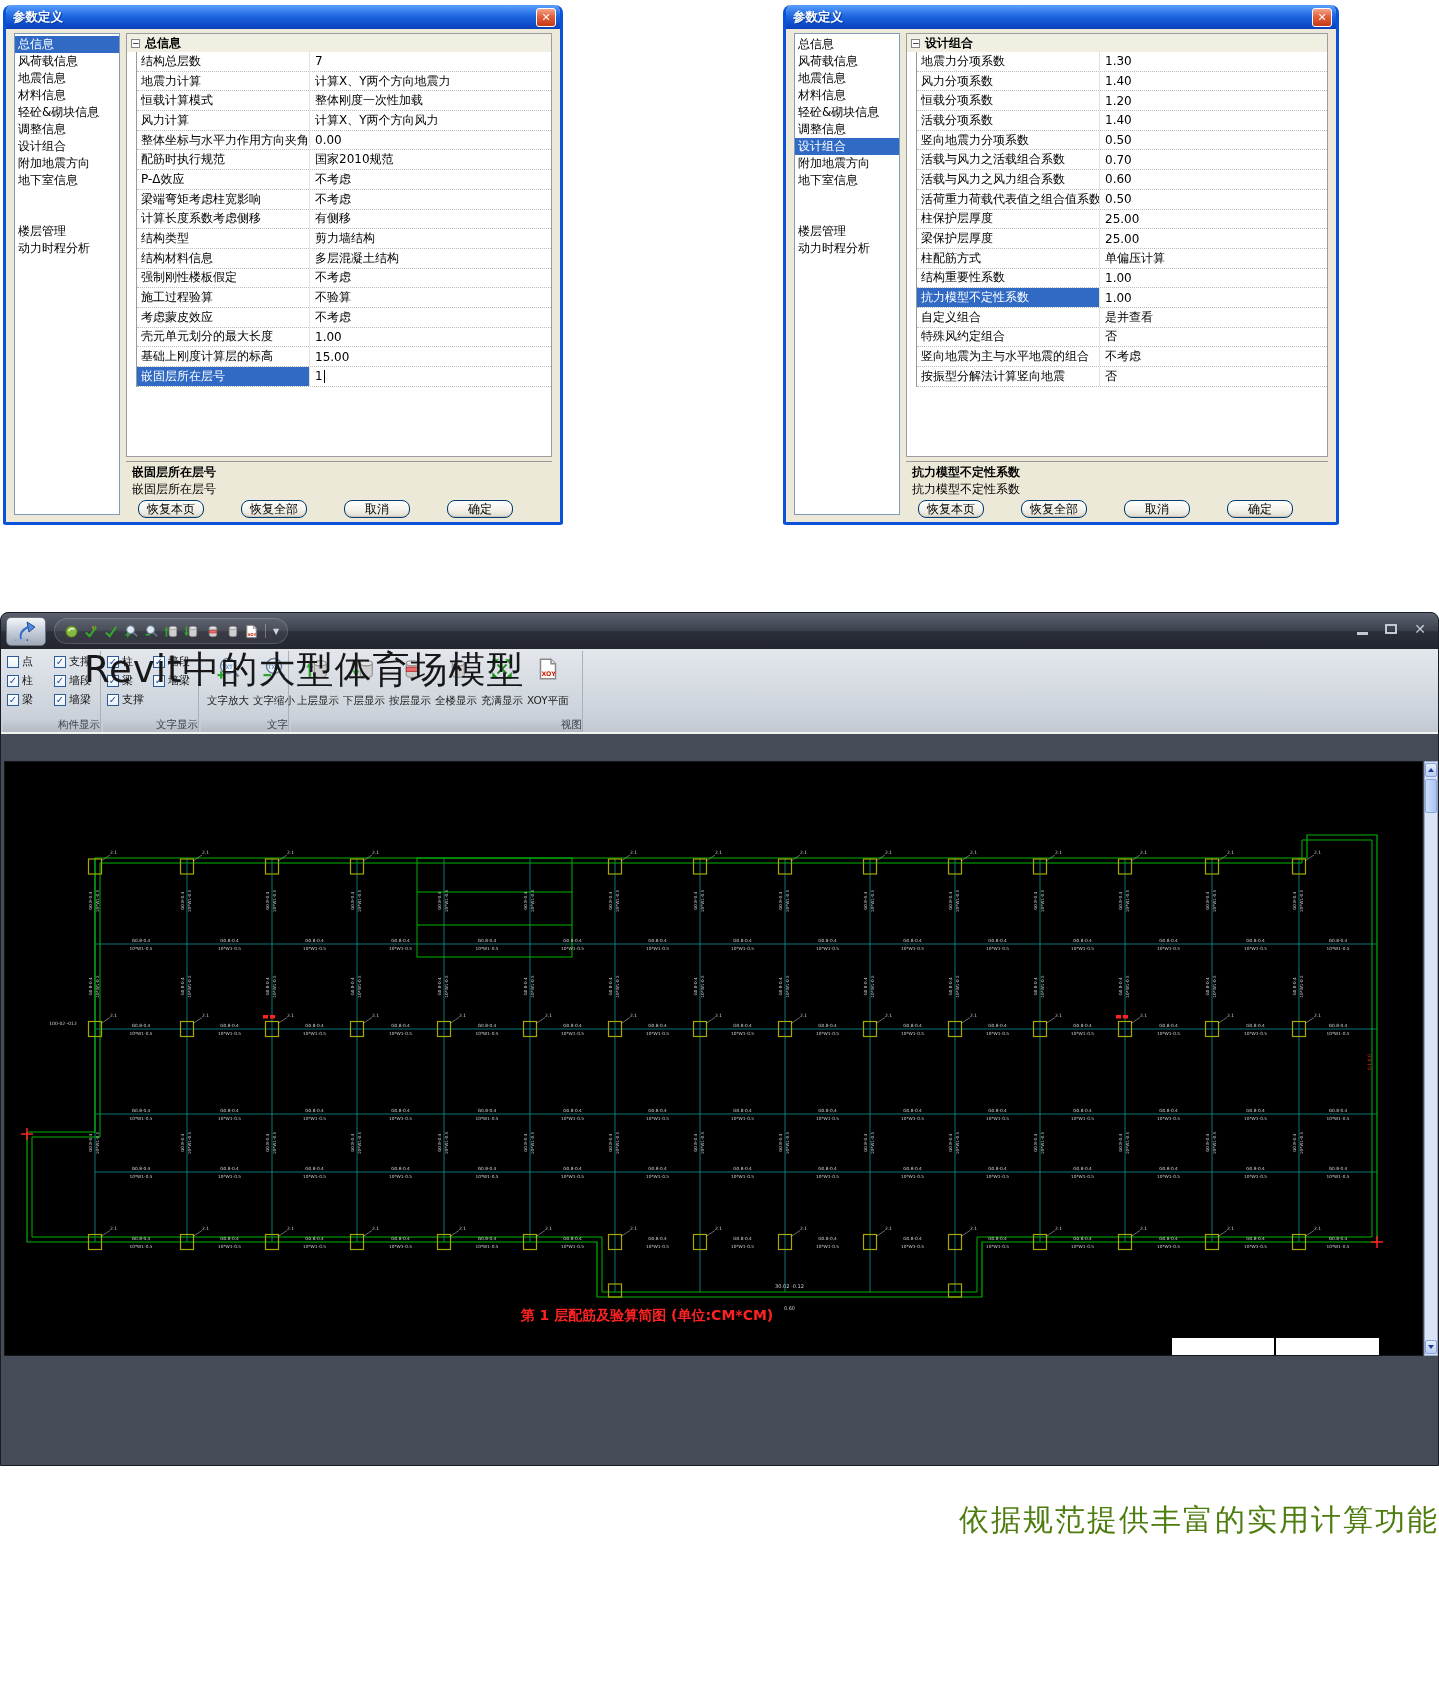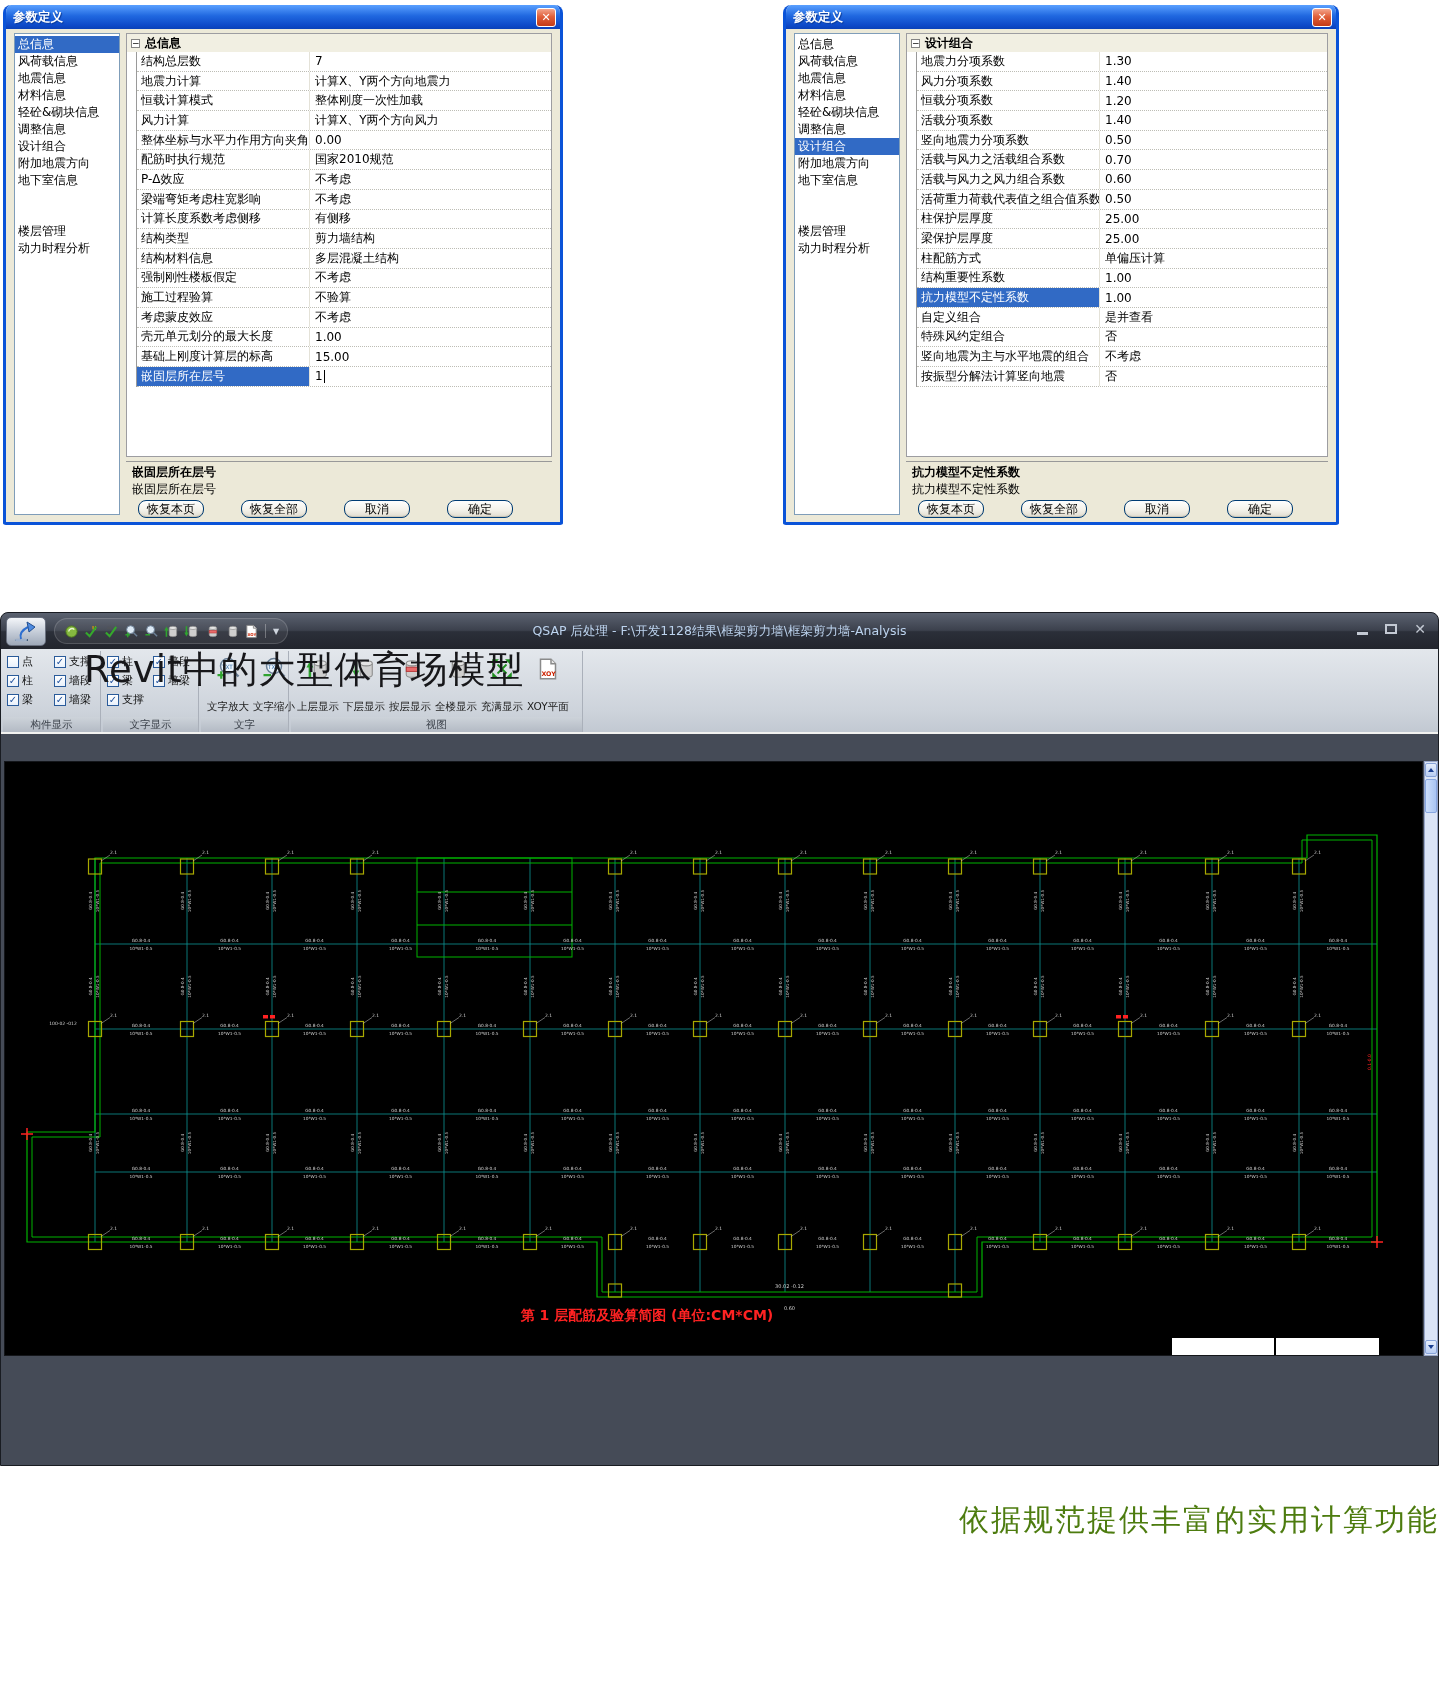--- a/index.html
+++ b/index.html
@@ -64,27 +64,27 @@
   .tab.active{background:linear-gradient(#fbfcfd,#e9edf1);color:#1d1d1d;border:1px solid #b9bfc7;
     border-bottom:none;border-radius:4px 4px 0 0}
   .tr-right{position:absolute;right:8px;top:4px;display:flex;align-items:center;gap:6px;color:#e8edf4;font-size:12px}
   .chev{width:0;height:0;border-left:4px solid transparent;border-right:4px solid transparent;border-top:4px solid #cfd6df}
   .help{width:15px;height:15px;border-radius:50%;border:1px solid #0d4aa0;color:#fff;font-size:10px;font-weight:bold;
     background:radial-gradient(circle at 35% 30%,#7fb3f4,#1c66cc);display:flex;align-items:center;justify-content:center}
   .ribbon{height:85px;background:linear-gradient(#e3e7ec,#cdd3db 75%,#c2c9d2);display:flex;align-items:stretch;
     padding:2px 2px 0 2px;gap:2px;border-bottom:2px solid #f2f2f0}
   .rgroup{display:flex;flex-direction:column;border-right:1px solid #aab0ba}
   .rg-body{flex:1;display:flex;padding:2px 4px}
-  .rg-label{height:15px;line-height:15px;text-align:center;font-size:10.5px;color:#3c424b;
+  .rg-label{height:15px;line-height:15px;text-align:right;font-size:10.5px;color:#3c424b;
     background:linear-gradient(#cdd3da,#b3bac4)}
   .cbgrid{display:grid;grid-template-columns:repeat(2,1fr);align-content:start;column-gap:5px;row-gap:4px;padding-top:3px}
   .cbitem{display:flex;align-items:center;gap:3px;font-size:11px;color:#111;white-space:nowrap}
   .cbbox{width:12px;height:12px;border:1px solid #2a5b9a;background:linear-gradient(#fff,#e9f1fb);
     font-size:10px;line-height:10px;text-align:center;color:#1d4f9c;font-weight:bold;flex:none}
-  .rbtn{display:flex;flex-direction:column;align-items:center;justify-content:flex-start;gap:16px;padding:1px 2px}
+  .rbtn{display:flex;flex-direction:column;align-items:center;justify-content:flex-start;gap:10px;padding:1px 2px}
   .rb-ico{height:30px;display:flex;align-items:center}
   .rb-lab{font-size:10.5px;color:#222;white-space:nowrap}
   .mw-body{position:absolute;left:0;top:146px;width:100%;height:600px}
   .canvas{position:absolute;left:3px;top:2px;width:1419px;height:595px;background:#000;border:1px solid #14161a;overflow:hidden}
   .vsb{position:absolute;left:1423px;top:2px;width:14px;height:595px;background:#dbe4f6;
     border:1px solid #98a6c8;display:flex;flex-direction:column;align-items:center}
   .sbtn{width:12px;height:14px;margin-top:1px;background:linear-gradient(#e6eefc,#b9cdf2);
     border:1px solid #88a3d8;border-radius:2px;display:flex;align-items:center;justify-content:center}
   .arr-up{width:0;height:0;border-left:3px solid transparent;border-right:3px solid transparent;border-bottom:4px solid #1b3f91}
   .arr-dn{width:0;height:0;border-left:3px solid transparent;border-right:3px solid transparent;border-top:4px solid #1b3f91}
@@ -391,21 +391,20 @@
         <span class="qi">
           <svg width="15" height="15" viewBox="0 0 16 16">
             <path d="M3 1.5 h7 l3 3 v10 h-10 z" fill="#fff" stroke="#8a8a8a"></path>
             <path d="M10 1.5 v3 h3" fill="#e8e8e8" stroke="#8a8a8a"></path>
             <text x="3.6" y="12.5" font-size="4.2" fill="#cc2200" font-weight="bold">XOY</text>
           </svg>
         </span>
         <span class="qat-sep"></span>
         <span class="qat-more">▼</span>
       </div>
-    <div class="mw-title-text">QSAP 后处理 - F:\开发1128结果\框架剪力墙\框架剪力墙-Analysis</div>
     <div class="wc">
       <span class="wc-min"></span>
       <span class="wc-max"></span>
       <span class="wc-close">✕</span>
     </div>
   </div>
   <div class="ribbon" id="ribbon">
       <div class="rgroup" style="width: 98px;">
         <div class="rg-body cbgrid" style="display: grid;">
           <label class="cbitem">

